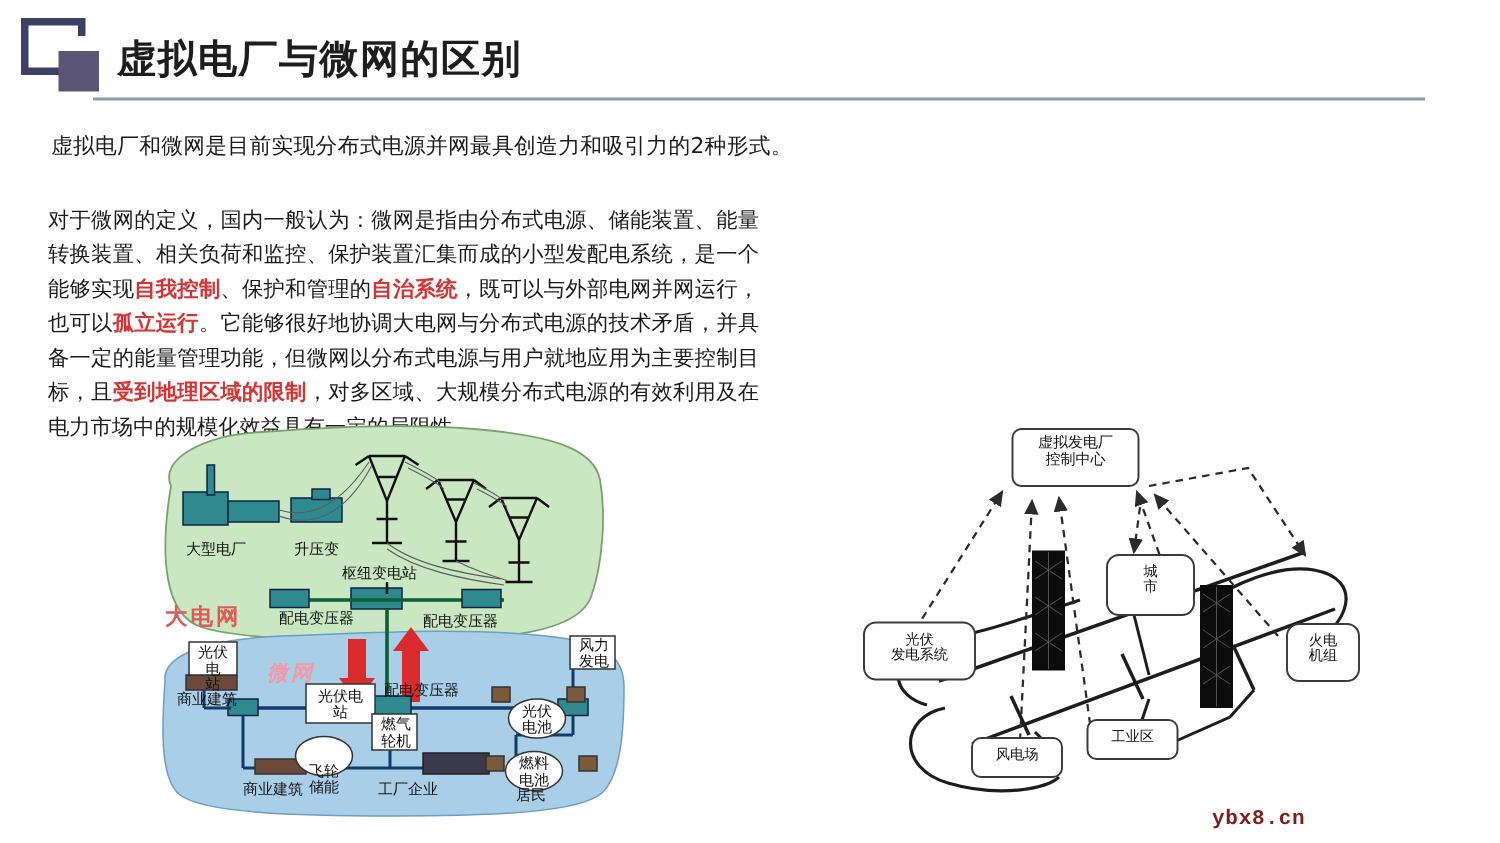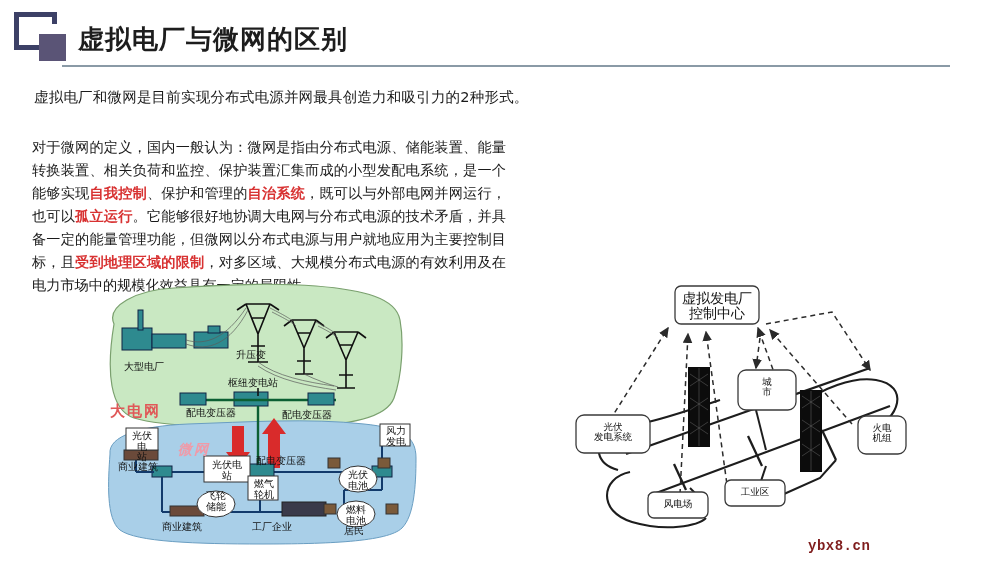--- a/index.html
+++ b/index.html
@@ -199,33 +199,33 @@
       <rect x="30" y="152" width="32" height="22" fill="#fff" stroke="#333"></rect>
       <rect x="108" y="180" width="46" height="26" fill="#fff" stroke="#333"></rect>
       <rect x="152" y="200" width="30" height="24" fill="#fff" stroke="#333"></rect>
     </svg>
 
     
     <div class="dgm-label red-lbl" style="left:14px;  top:128px;">大电网</div>
     <div class="dgm-label pink-lbl" style="left:82px;  top:166px;font-style:italic;">微网</div>
 
     <div class="dgm-label" style="left:28px;  top:86px;">大型电厂</div>
-    <div class="dgm-label" style="left:100px; top:74px;margin-left:40px;">升压变</div>
+    <div class="dgm-label" style="left:100px; top:86px;">升压变</div>
     <div class="dgm-label" style="left:132px; top:102px;">枢纽变电站</div>
     <div class="dgm-label" style="left:90px;  top:132px;">配电变压器</div>
     <div class="dgm-label" style="left:186px; top:134px;">配电变压器</div>
     <div class="dgm-label" style="left:32px;  top:155px; width:28px; white-space:pre-line;">光伏电
 站</div>
     <div class="dgm-label" style="left:22px;  top:186px;">商业建筑</div>
     <div class="dgm-label" style="left:112px; top:184px; width:38px; white-space:pre-line;">光伏电
 站</div>
     <div class="dgm-label" style="left:160px; top:180px;">配电变压器</div>
     <div class="dgm-label" style="left:288px; top:150px; width:24px; white-space:pre-line;">风力
 发电</div>
-    <div class="dgm-label" style="left:108px; top:215px; width:24px; white-space:pre-line;">飞轮
+    <div class="dgm-label" style="left:108px; top:234px; width:24px; white-space:pre-line;">飞轮
 储能</div>
     <div class="dgm-label" style="left:156px; top:203px; width:24px; white-space:pre-line;">燃气
 轮机</div>
     <div class="dgm-label" style="left:250px; top:194px; width:24px; white-space:pre-line;">光伏
 电池</div>
     <div class="dgm-label" style="left:248px; top:229px; width:24px; white-space:pre-line;">燃料
 电池</div>
     <div class="dgm-label" style="left:66px;  top:246px;">商业建筑</div>
     <div class="dgm-label" style="left:156px; top:246px;">工厂企业</div>
     <div class="dgm-label" style="left:248px; top:250px;">居民</div>
@@ -291,21 +291,21 @@
         <rect x="105" y="4" width="84" height="38" rx="6"></rect>
         <rect x="6" y="133" width="74" height="38" rx="8"></rect>
         <rect x="168" y="88" width="58" height="40" rx="8"></rect>
         <rect x="288" y="134" width="48" height="38" rx="8"></rect>
         <rect x="78" y="210" width="60" height="26" rx="6"></rect>
         <rect x="155" y="198" width="60" height="26" rx="6"></rect>
       </g>
     </svg>
 
     
-    <div class="dgm-label" style="left:108px; top:9px;   width:78px; white-space:pre-line; font-size:14px;">虚拟发电厂
+    <div class="dgm-label" style="left:108px; top:9px;   width:78px; white-space:pre-line; font-size:10px;">虚拟发电厂
 控制中心</div>
     <div class="dgm-label" style="left:9px;   top:140px; width:68px; white-space:pre-line; font-size:9.5px;">光伏
 发电系统</div>
     <div class="dgm-label" style="left:171px; top:95px;  width:52px; white-space:pre-line; font-size:9.5px;">城
 市</div>
     <div class="dgm-label" style="left:291px; top:141px; width:42px; white-space:pre-line; font-size:9.5px;">火电
 机组</div>
     <div class="dgm-label" style="left:81px;  top:217px; width:54px; font-size:9.5px;">风电场</div>
     <div class="dgm-label" style="left:158px; top:205px; width:54px; font-size:9.5px;">工业区</div>
   </div>

